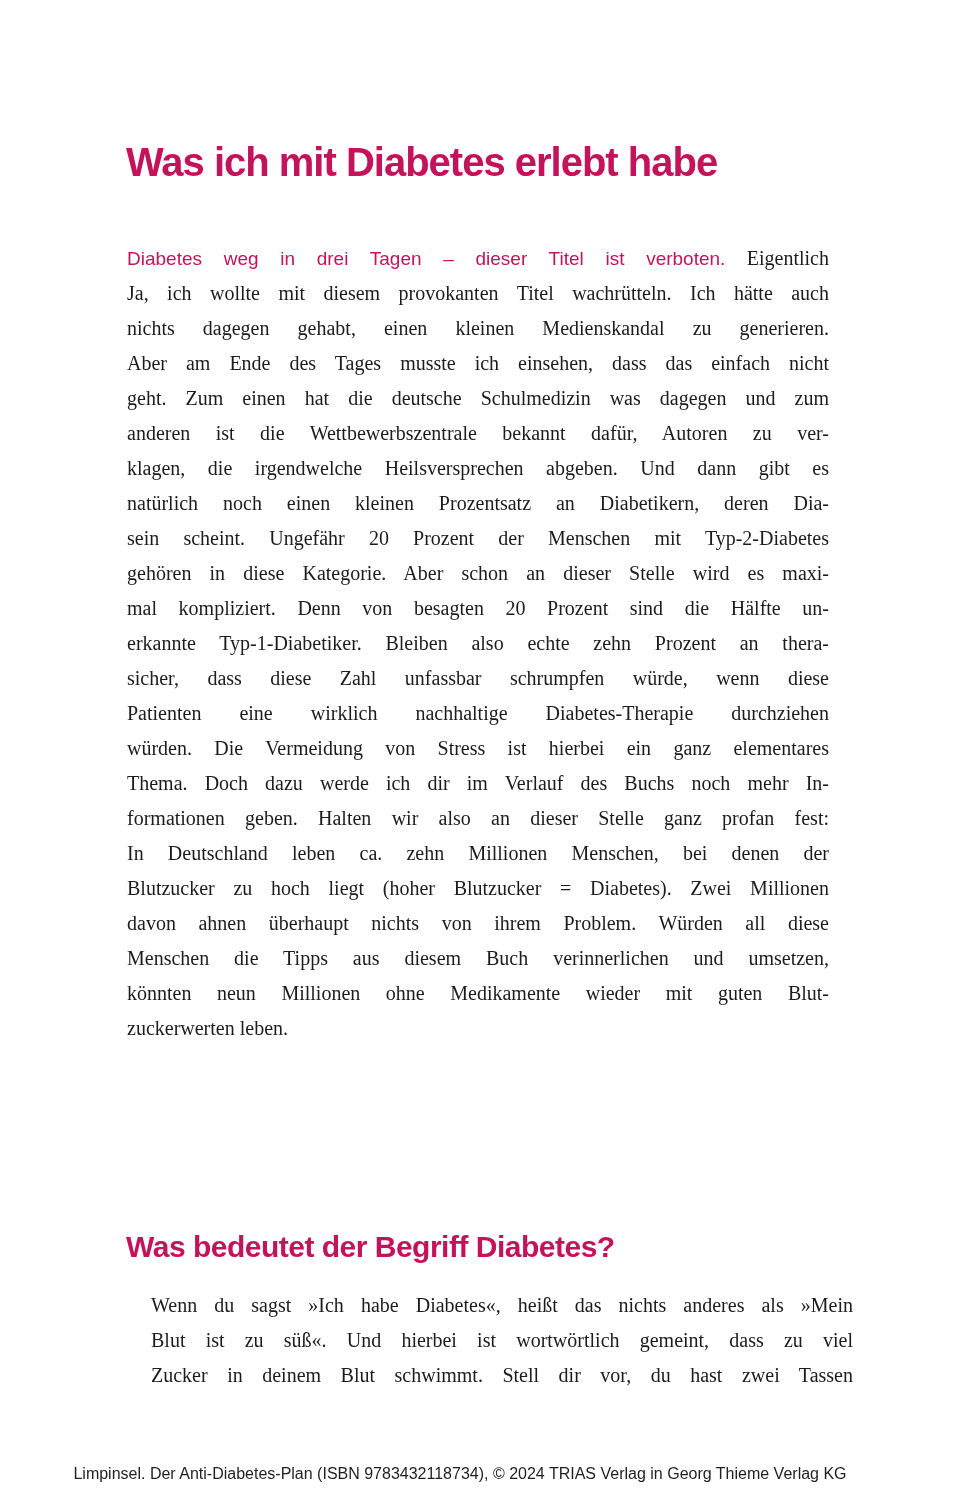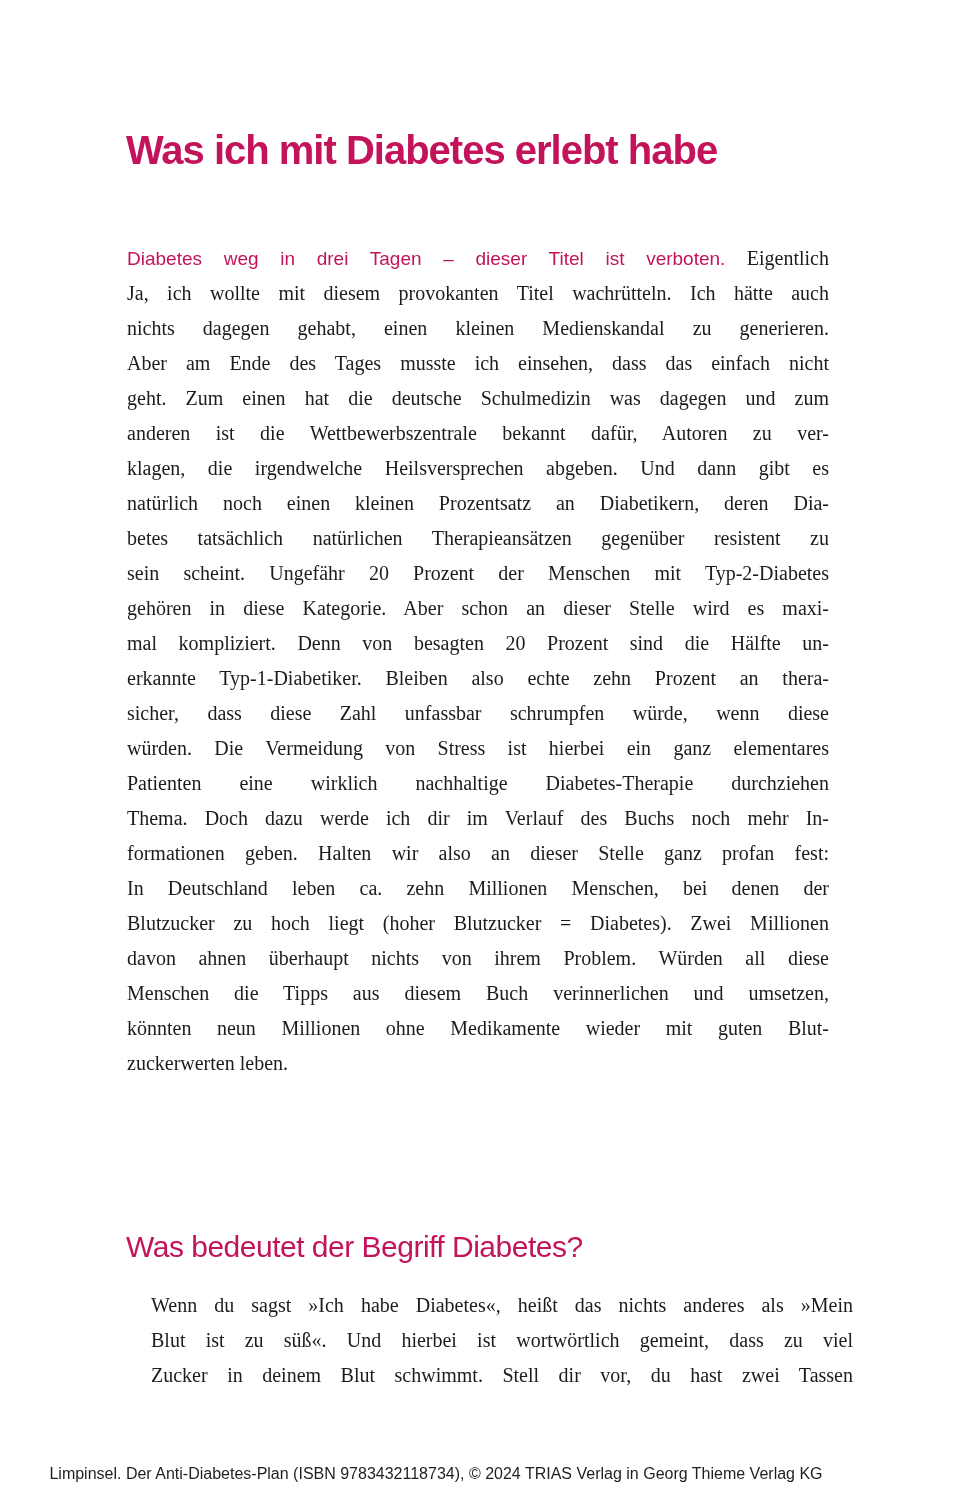--- a/index.html
+++ b/index.html
@@ -11,21 +11,21 @@
     position: relative;
     width: 964px;
     height: 1500px;
     background: #ffffff;
     overflow: hidden;
     font-family: "Liberation Serif", serif;
   }
   .chapter-title {
     position: absolute;
     left: 126px;
-    top: 128px;
+    top: 140px;
     margin: 0;
     font-family: "Liberation Sans", sans-serif;
     font-weight: bold;
     font-size: 40px;
     line-height: 1.1;
     letter-spacing: -1px;
     color: var(--accent, #c3135b);
   }
   .para {
     position: absolute;
@@ -53,36 +53,37 @@
     font-weight: normal;
     font-size: 19px;
     color: var(--accent, #c3135b);
   }
   .section-title {
     position: absolute;
     left: 126px;
     top: 1230px;
     margin: 0;
     font-family: "Liberation Sans", sans-serif;
-    font-weight: normal;
+    font-weight: bold;
     font-size: 30px;
     line-height: 1.1;
     letter-spacing: -0.5px;
     color: var(--accent, #c3135b);
   }
   .footer-credit {
     position: absolute;
     left: 0;
     top: 1464px;
     width: 872px;
     text-align: center;
     font-family: "Liberation Sans", sans-serif;
     font-size: 16px;
     line-height: 20px;
     color: #1f1f1f;
+    padding-left: 24px;
   }
 </style>
 </head>
 <body>
 
 <div class="page">
 
   <h1 class="chapter-title">Was ich mit Diabetes erlebt habe</h1>
 
   <div class="para para1">
@@ -92,28 +93,27 @@
     </div>
     <div>
 
         <div class="line jline">Ja, ich wollte mit diesem provokanten Titel wachrütteln. Ich hätte auch</div>
         <div class="line jline">nichts dagegen gehabt, einen kleinen Medienskandal zu generieren.</div>
         <div class="line jline">Aber am Ende des Tages musste ich einsehen, dass das einfach nicht</div>
         <div class="line jline">geht. Zum einen hat die deutsche Schulmedizin was dagegen und zum</div>
         <div class="line jline">anderen ist die Wettbewerbszentrale bekannt dafür, Autoren zu ver-</div>
         <div class="line jline">klagen, die irgendwelche Heilsversprechen abgeben. Und dann gibt es</div>
         <div class="line jline">natürlich noch einen kleinen Prozentsatz an Diabetikern, deren Dia-</div>
-        <div class="line jline">betes tatsächlich natürlichen Therapieansätzen gegenüber resistent zu</div>
         <div class="line jline">sein scheint. Ungefähr 20 Prozent der Menschen mit Typ-2-Diabetes</div>
         <div class="line jline">gehören in diese Kategorie. Aber schon an dieser Stelle wird es maxi-</div>
         <div class="line jline">mal kompliziert. Denn von besagten 20 Prozent sind die Hälfte un-</div>
         <div class="line jline">erkannte Typ-1-Diabetiker. Bleiben also echte zehn Prozent an thera-</div>
         <div class="line jline">sicher, dass diese Zahl unfassbar schrumpfen würde, wenn diese</div>
+        <div class="line jline">Patienten eine wirklich nachhaltige Diabetes-Therapie durchziehen</div>
         <div class="line jline">würden. Die Vermeidung von Stress ist hierbei ein ganz elementares</div>
-        <div class="line jline">Patienten eine wirklich nachhaltige Diabetes-Therapie durchziehen</div>
         <div class="line jline">Thema. Doch dazu werde ich dir im Verlauf des Buchs noch mehr In-</div>
         <div class="line jline">formationen geben. Halten wir also an dieser Stelle ganz profan fest:</div>
         <div class="line jline">In Deutschland leben ca. zehn Millionen Menschen, bei denen der</div>
         <div class="line jline">Blutzucker zu hoch liegt (hoher Blutzucker = Diabetes). Zwei Millionen</div>
         <div class="line jline">davon ahnen überhaupt nichts von ihrem Problem. Würden all diese</div>
         <div class="line jline">Menschen die Tipps aus diesem Buch verinnerlichen und umsetzen,</div>
         <div class="line jline">könnten neun Millionen ohne Medikamente wieder mit guten Blut-</div>
       </div>
     <div class="line">zuckerwerten leben.</div>
   </div>

